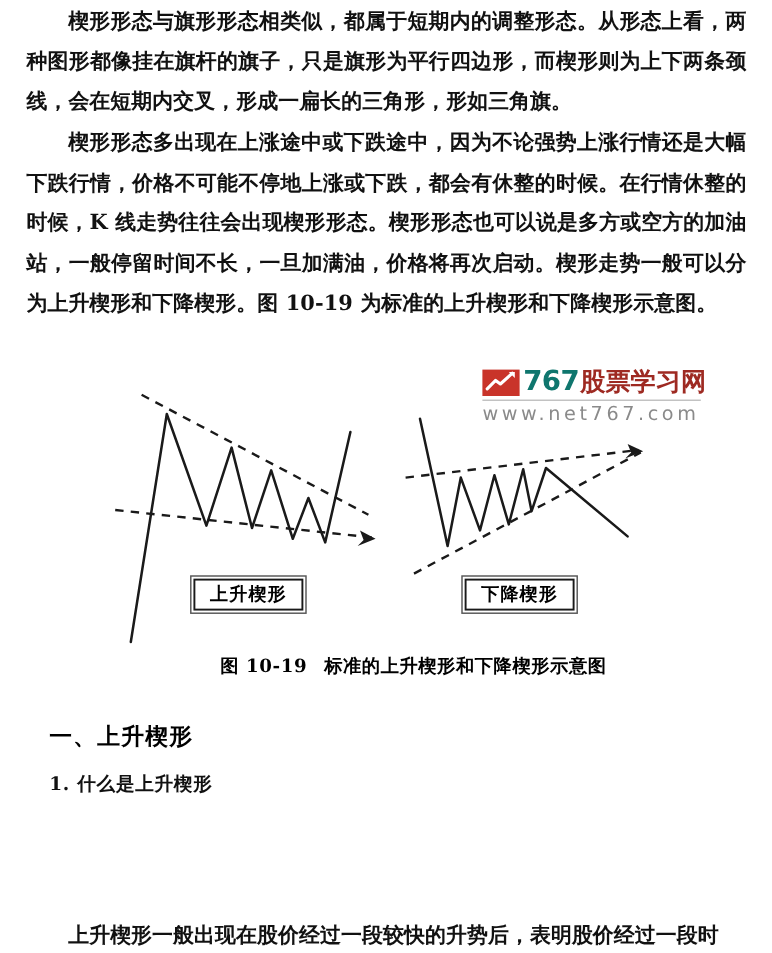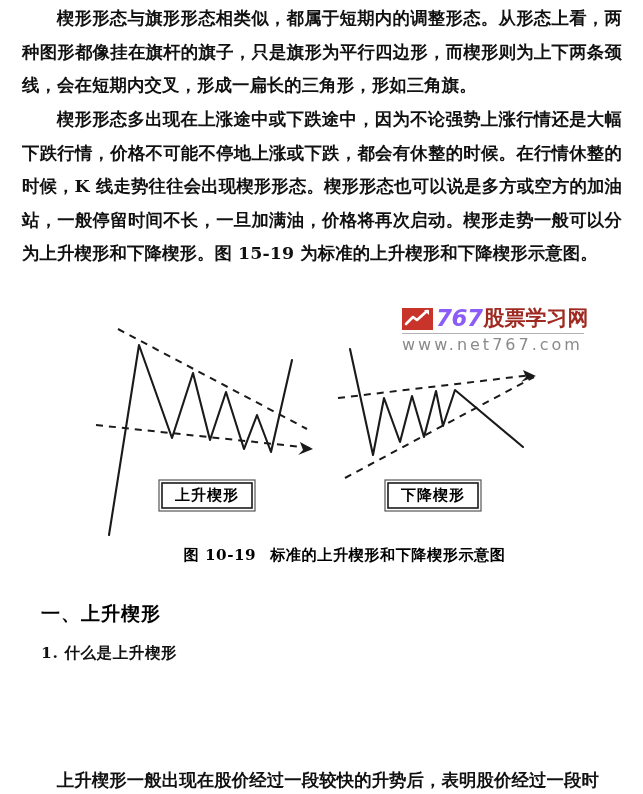--- a/index.html
+++ b/index.html
@@ -108,24 +108,23 @@
     position: relative;
     margin-right: 3px;
     flex: 0 0 auto;
     overflow: hidden;
   }
   .logo-mark svg { position: absolute; left: 0; top: 0; }
   .logo-num {
     font-family: "DejaVu Sans", "Liberation Sans", sans-serif;
     font-size: 23px;
     font-weight: 700;
-    color: #8b5cf6;
+    color: #0f766e;
     letter-spacing: -0.5px;
     line-height: 1;
-    font-style: italic;
   }
   .logo-cn {
     font-family: "DejaVu Sans", "Liberation Sans", sans-serif;
     font-size: 21px;
     font-weight: 700;
     color: #9e2a22;
     letter-spacing: 0px;
     line-height: 1;
     margin-left: 1px;
   }
@@ -147,21 +146,21 @@
 </head>
 <body>
 
 <div class="page">
 
   <div class="textblock" style="top:2px;">
     <p class="para indent">楔形形态与旗形形态相类似，都属于短期内的调整形态。从形态上看，两种图形都像挂在旗杆的旗子，只是旗形为平行四边形，而楔形则为上下两条颈线，会在短期内交叉，形成一扁长的三角形，形如三角旗。</p>
   </div>
 
   <div class="textblock" style="top:103px;">
-    <p class="para indent">楔形形态多出现在上涨途中或下跌途中，因为不论强势上涨行情还是大幅下跌行情，价格不可能不停地上涨或下跌，都会有休整的时候。在行情休整的时候，K 线走势往往会出现楔形形态。楔形形态也可以说是多方或空方的加油站，一般停留时间不长，一旦加满油，价格将再次启动。楔形走势一般可以分为上升楔形和下降楔形。图 15-19 为标准的上升楔形和下降楔形示意图。</p>
+    <p class="para indent">楔形形态多出现在上涨途中或下跌途中，因为不论强势上涨行情还是大幅下跌行情，价格不可能不停地上涨或下跌，都会有休整的时候。在行情休整的时候，K 线走势往往会出现楔形形态。楔形形态也可以说是多方或空方的加油站，一般停留时间不长，一旦加满油，价格将再次启动。楔形走势一般可以分为上升楔形和下降楔形。图 10-19 为标准的上升楔形和下降楔形示意图。</p>
   </div>
 
   <div class="figure">
     <svg width="643" height="290" viewBox="0 0 643 290" xmlns="http://www.w3.org/2000/svg">
 
       <g fill="none" stroke="#1a1a1a" stroke-width="2.1" stroke-linecap="round" stroke-linejoin="round">
 
         <path d="M109,243 L139,53 L172,146 L193,81 L210,148 L226,100 L244,157 L257,123 L271,160 L292,68"></path>
       </g>
 

